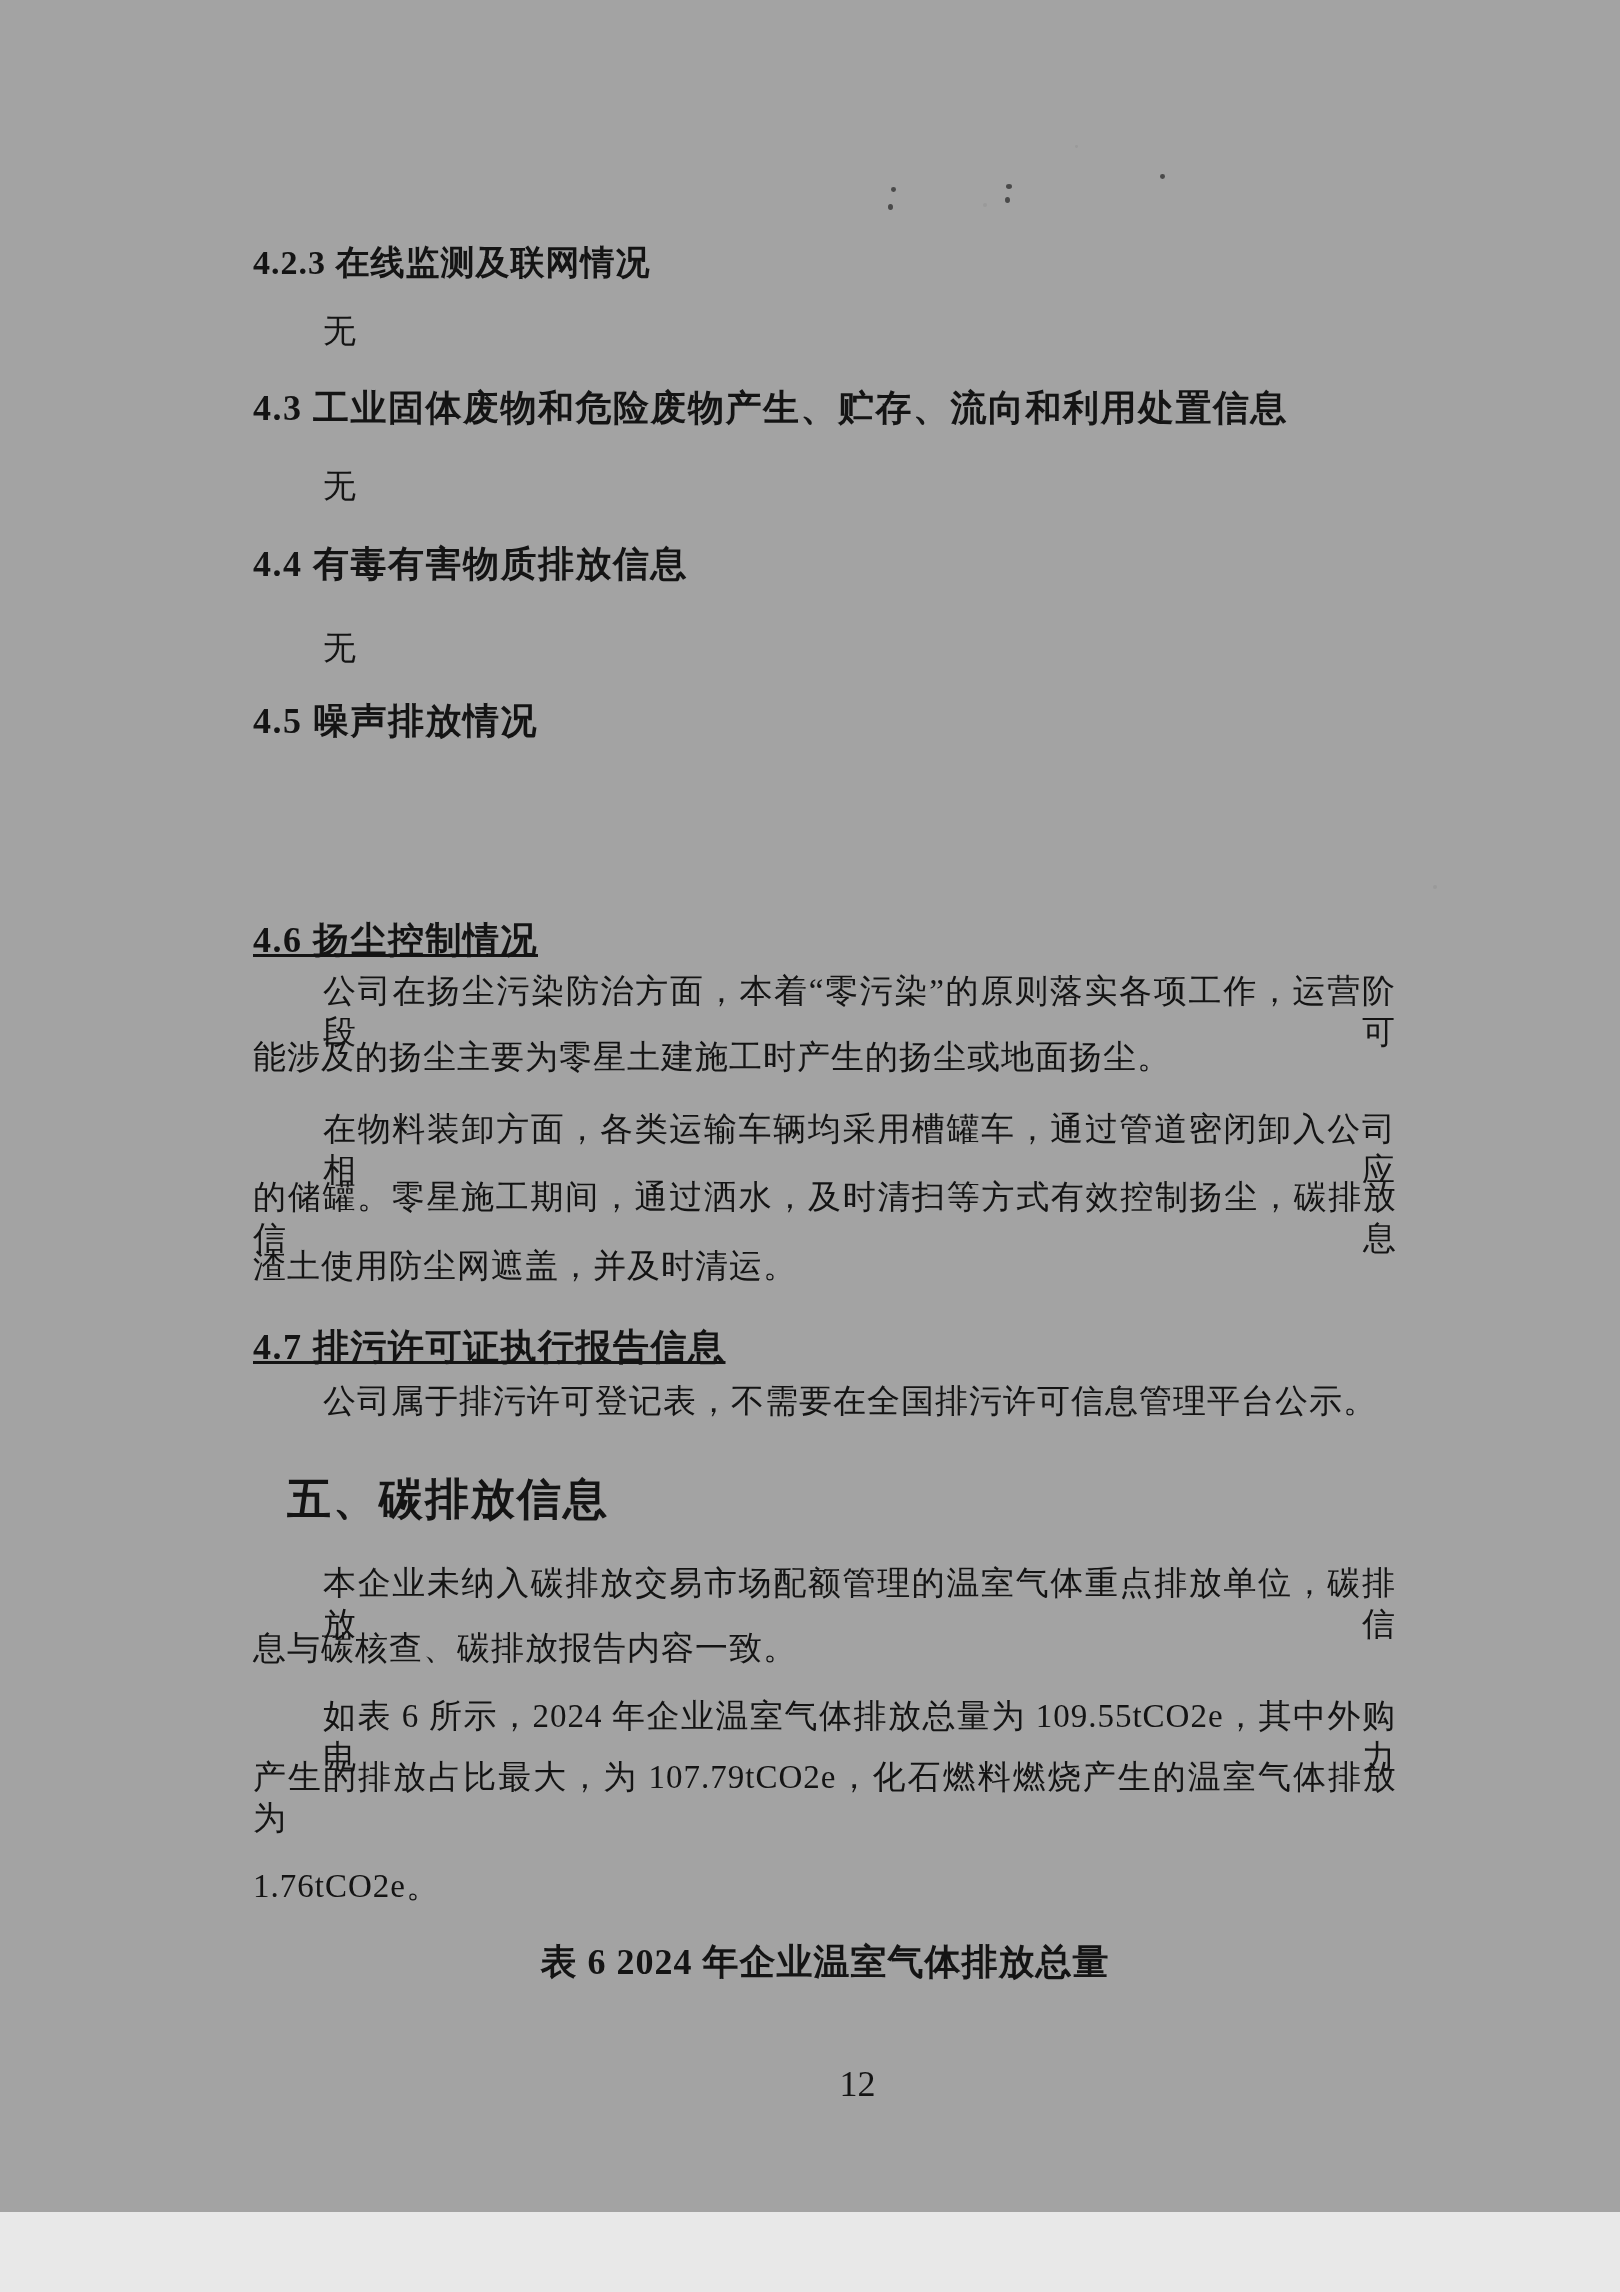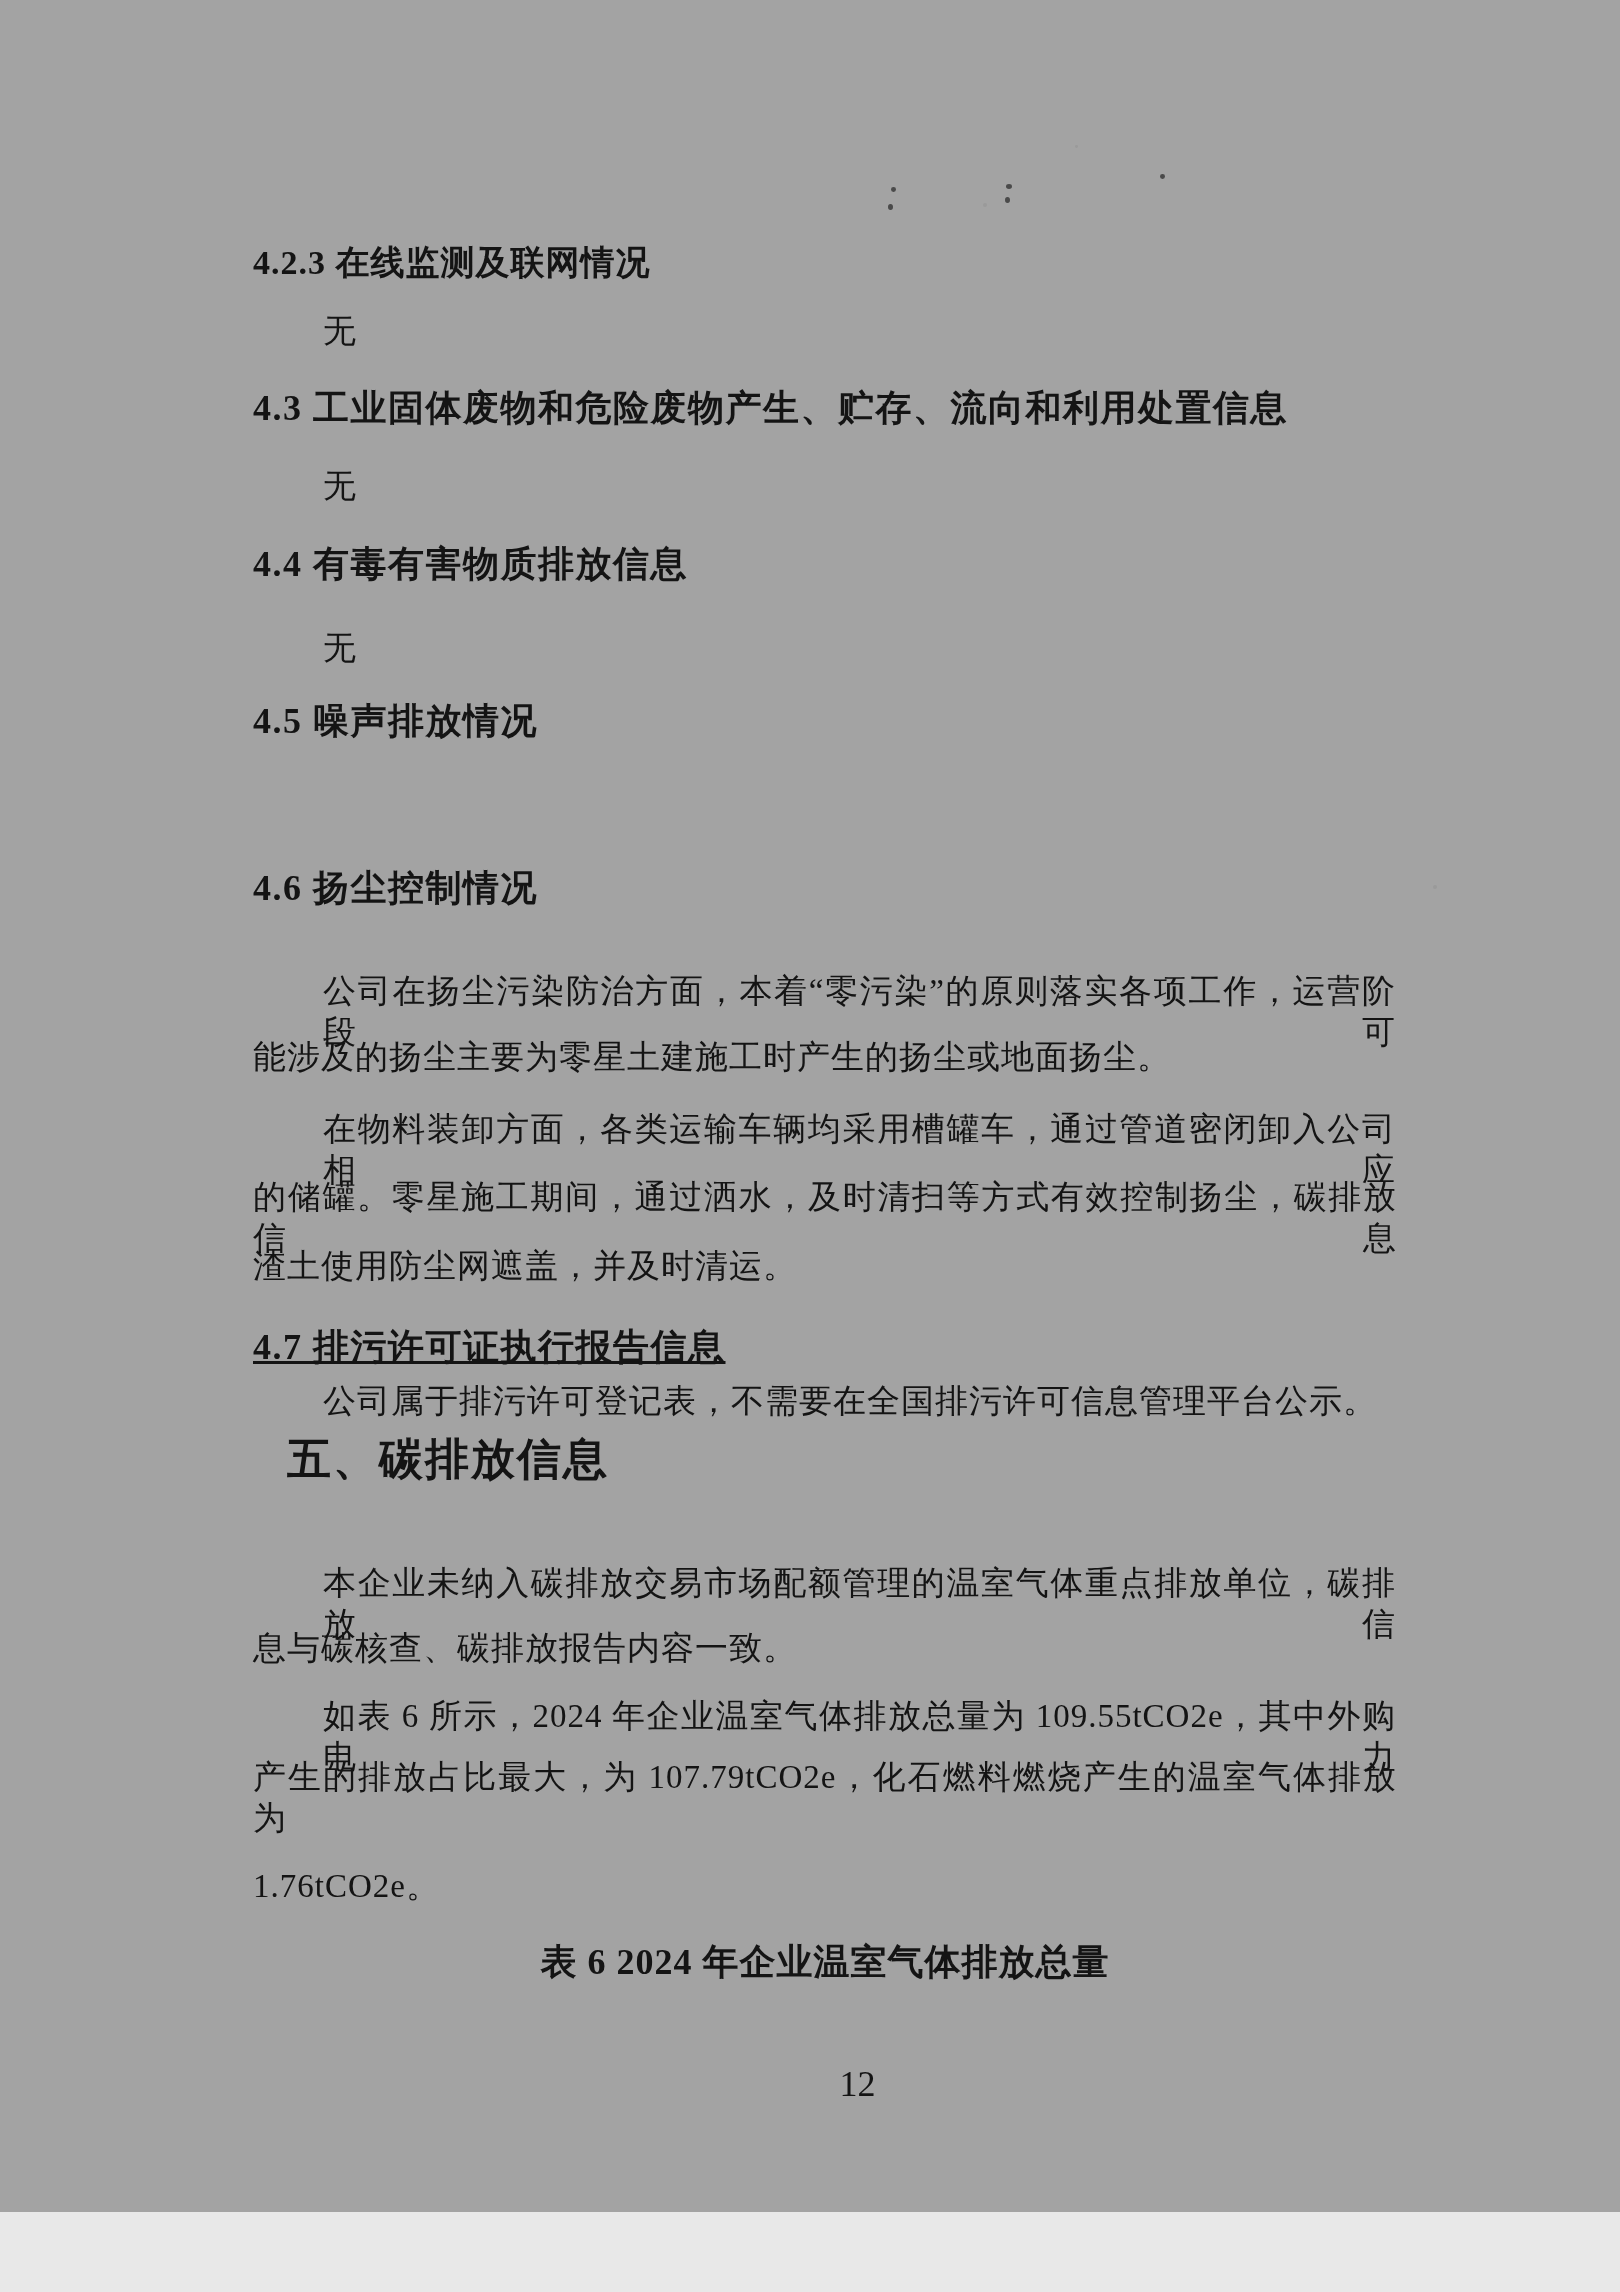--- a/index.html
+++ b/index.html
@@ -40,33 +40,33 @@
   <div class="t" style="left:323px;top:311px;">无</div>
 
   <div class="t h2" style="left:253px;top:386px;">4.3 工业固体废物和危险废物产生、贮存、流向和利用处置信息</div>
   <div class="t" style="left:323px;top:466px;">无</div>
 
   <div class="t h2" style="left:253px;top:542px;">4.4 有毒有害物质排放信息</div>
   <div class="t" style="left:323px;top:628px;">无</div>
 
   <div class="t h2" style="left:253px;top:699px;">4.5 噪声排放情况</div>
 
-  <div class="t h2" style="left:253px;top:866px;">4.6 扬尘控制情况</div>
+  <div class="t h2" style="left:253px;top:918px;text-decoration:underline;">4.6 扬尘控制情况</div>
 
   <div class="t j" style="left:323px;top:971px;width:1073px;">公司在扬尘污染防治方面，本着“零污染”的原则落实各项工作，运营阶段可</div>
   <div class="t" style="left:253px;top:1037px;">能涉及的扬尘主要为零星土建施工时产生的扬尘或地面扬尘。</div>
 
   <div class="t j" style="left:323px;top:1109px;width:1073px;">在物料装卸方面，各类运输车辆均采用槽罐车，通过管道密闭卸入公司相应</div>
   <div class="t j" style="left:253px;top:1177px;width:1144px;">的储罐。零星施工期间，通过洒水，及时清扫等方式有效控制扬尘，碳排放信息</div>
   <div class="t" style="left:253px;top:1246px;">渣土使用防尘网遮盖，并及时清运。</div>
 
   <div class="t h2" style="left:253px;top:1325px;text-decoration:underline;">4.7 排污许可证执行报告信息</div>
   <div class="t" style="left:323px;top:1381px;">公司属于排污许可登记表，不需要在全国排污许可信息管理平台公示。</div>
 
-  <div class="t h1" style="left:287px;top:1432px;">五、碳排放信息</div>
+  <div class="t h1" style="left:287px;top:1472px;">五、碳排放信息</div>
 
   <div class="t j" style="left:323px;top:1563px;width:1073px;">本企业未纳入碳排放交易市场配额管理的温室气体重点排放单位，碳排放信</div>
   <div class="t" style="left:253px;top:1628px;">息与碳核查、碳排放报告内容一致。</div>
 
   <div class="t j" style="left:323px;top:1696px;width:1073px;">如表 6 所示，2024 年企业温室气体排放总量为 109.55tCO2e，其中外购电力</div>
   <div class="t j" style="left:253px;top:1757px;width:1144px;">产生的排放占比最大，为 107.79tCO2e，化石燃料燃烧产生的温室气体排放为</div>
   <div class="t" style="left:253px;top:1866px;">1.76tCO2e。</div>
 
   <div class="t caption" style="left:253px;top:1940px;width:1144px;">表 6 2024 年企业温室气体排放总量</div>
 

